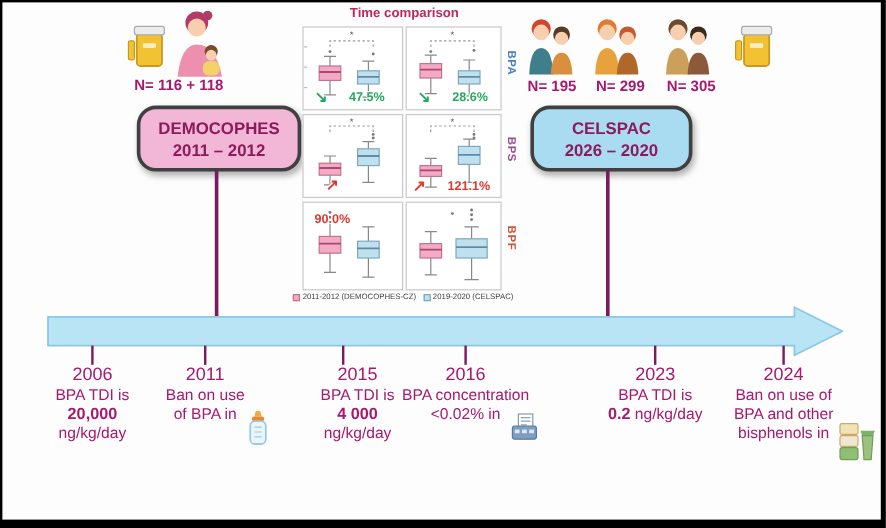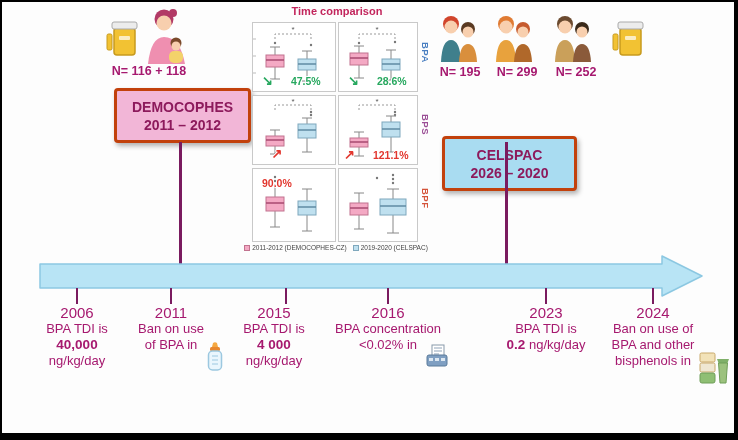--- a/index.html
+++ b/index.html
@@ -3,21 +3,21 @@
 <meta charset="utf-8">
 <style>
   * { margin:0; padding:0; box-sizing:border-box; }
   html,body { background:#222; }
   body { font-family:"Liberation Sans", sans-serif; }
   #stage { position:relative; width:738px; height:440px; background:#000; overflow:hidden; }
   #canvas { position:absolute; left:2px; top:2px; width:732px; height:431px; background:#fdfdfd; }
   .abs { position:absolute; }
 
   
-  .infobox { position:absolute; border:3px solid #c2410c; border-radius:4px;
+  .infobox { position:absolute; border:3px solid #404040; border-radius:16px;
              display:flex; flex-direction:column; align-items:center; justify-content:center;
              font-weight:bold; color:#8d1a5c; font-size:14px; line-height:18px;
              box-shadow:2px 3px 5px rgba(0,0,0,.3); text-align:center; }
   .pinkbox { background:#f2b6d7; }
   .bluebox { background:#a9dcf1; }
   .vline { position:absolute; width:3px; background:#7a1b5f; }
   .tick  { position:absolute; width:2px; background:#7a1b5f; }
 
   .nlabel { position:absolute; color:#a6196f; font-size:12.5px; font-weight:bold; text-align:center; }
 
@@ -258,23 +258,23 @@
   <div class="abs" style="left:610px; top:16px;">
     <svg width="34" height="42" viewBox="0 0 34 42">
       <rect x="8" y="10" width="21" height="27" rx="3" fill="#f2c233" stroke="#c79a1e" stroke-width="1.5"></rect>
       <rect x="6" y="4" width="25" height="7" rx="2" fill="#ececec" stroke="#aaa"></rect>
       <rect x="13" y="18" width="11" height="4" rx="1" fill="#fff" opacity="0.7"></rect>
       <rect x="1" y="16" width="5" height="16" rx="1.5" fill="#f2c233" stroke="#c79a1e"></rect>
     </svg>
   </div>
   <div class="nlabel" style="left:430px; top:63px; width:56px;">N= 195</div>
   <div class="nlabel" style="left:487px; top:63px; width:56px;">N= 299</div>
-  <div class="nlabel" style="left:546px; top:63px; width:56px;">N= 252</div>
-
-  <div class="infobox bluebox" style="left:440px; top:86px; width:135px; height:55px;margin-top:48px;">
+  <div class="nlabel" style="left:546px; top:63px; width:56px;">N= 305</div>
+
+  <div class="infobox bluebox" style="left:440px; top:86px; width:135px; height:55px;">
     <div>CELSPAC</div>
     <div>2026 – 2020</div>
   </div>
   <div class="vline" style="left:503px; top:140px; height:123px;"></div>
 
   <div class="abs" style="left:30px; top:252px;">
     <svg width="680" height="46" viewBox="0 0 680 46">
       <polygon points="8,10 630,10 630,2 670,22 630,42 630,34 8,34" fill="#b8e4f5" stroke="#8cc8e2" stroke-width="1.5" stroke-linejoin="round"></polygon>
     </svg>
   </div>
@@ -282,41 +282,41 @@
   <div class="tick" style="left:74px;  top:286px; height:16px;"></div>
   <div class="tick" style="left:168px; top:286px; height:16px;"></div>
   <div class="tick" style="left:283px; top:286px; height:16px;"></div>
   <div class="tick" style="left:385px; top:286px; height:16px;"></div>
   <div class="tick" style="left:543px; top:286px; height:16px;"></div>
   <div class="tick" style="left:650px; top:286px; height:16px;"></div>
 
   <div class="entry" style="left:25px; top:303px; width:100px;">
     <div class="year">2006</div>
     <div>BPA TDI is</div>
-    <div><b>40,000</b></div>
+    <div><b>20,000</b></div>
     <div>ng/kg/day</div>
   </div>
 
   <div class="entry" style="left:119px; top:303px; width:100px;">
     <div class="year">2011</div>
     <div>Ban on use</div>
     <div>of BPA in</div>
   </div>
   <div class="icon" style="left:203px; top:340px;">
     <svg width="20" height="30" viewBox="0 0 20 30">
       <path d="M8 1 Q10 -0.5 12 1 L13 5 L7 5 Z" fill="#f5a942"></path>
       <rect x="5" y="5" width="10" height="4" rx="1.5" fill="#e8882f"></rect>
       <rect x="3.5" y="9" width="13" height="19" rx="4" fill="#eaf6fd" stroke="#9cc8e0" stroke-width="1.5"></rect>
       <line x1="7" y1="14" x2="13" y2="14" stroke="#9cc8e0"></line>
       <line x1="7" y1="18" x2="13" y2="18" stroke="#9cc8e0"></line>
       <line x1="7" y1="22" x2="13" y2="22" stroke="#9cc8e0"></line>
     </svg>
   </div>
 
-  <div class="entry" style="left:222px; top:303px; width:100px;">
+  <div class="entry" style="left:246px; top:303px; width:100px;">
     <div class="year">2015</div>
     <div>BPA TDI is</div>
     <div><b>4 000</b></div>
     <div>ng/kg/day</div>
   </div>
 
   <div class="entry" style="left:316px; top:303px; width:140px;">
     <div class="year">2016</div>
     <div>BPA concentration</div>
     <div>&lt;0.02% in</div>

